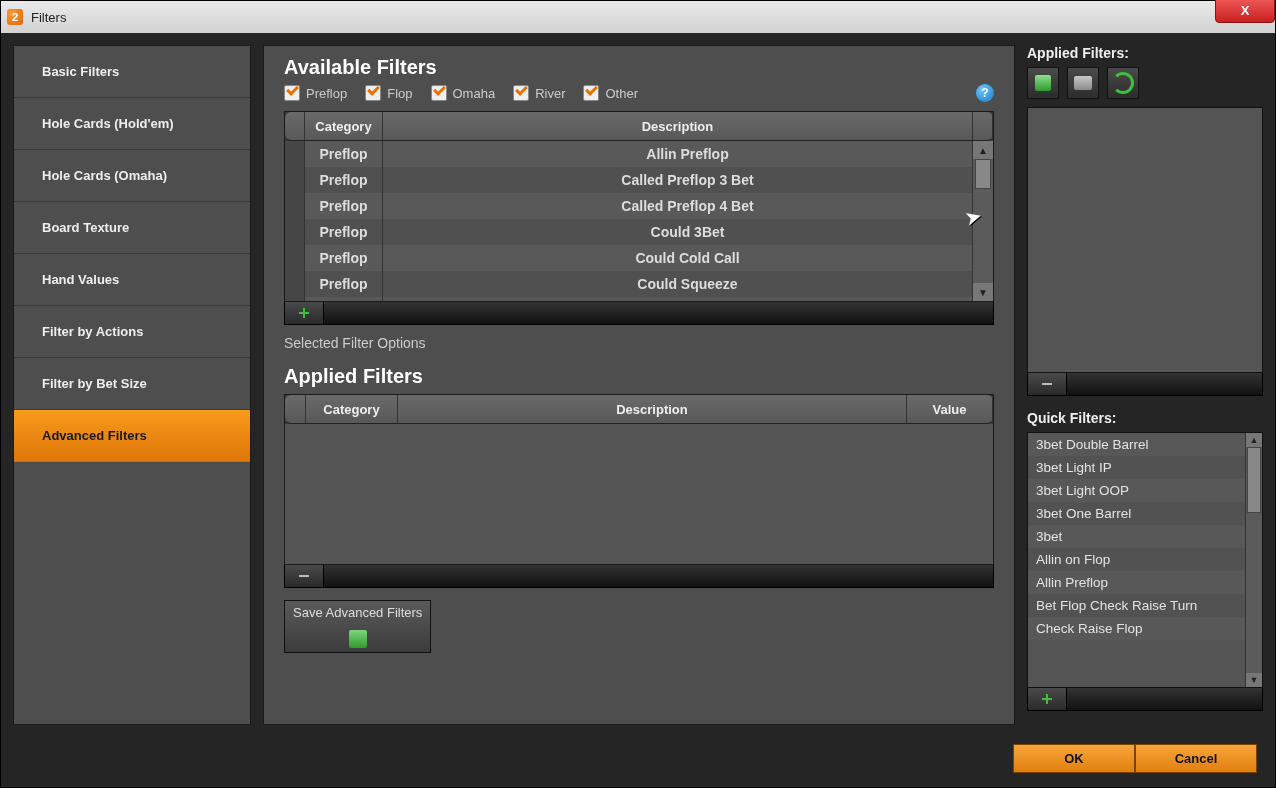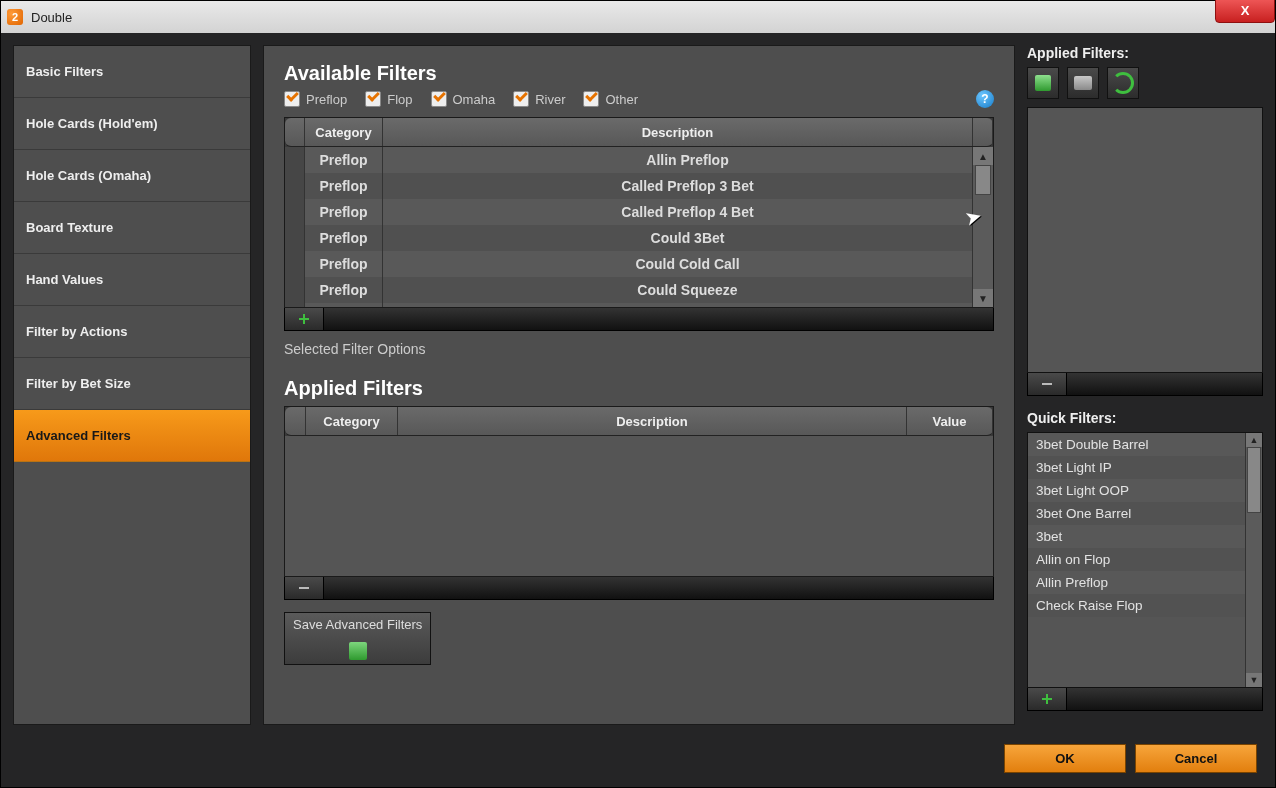--- a/index.html
+++ b/index.html
@@ -60,21 +60,21 @@
 
   
   .sidebar {
     width: 238px;
     background: #4e4e4e;
     border: 1px solid #1a1a1a;
     box-sizing: border-box;
     display: flex; flex-direction: column;
   }
   .sidebar .nav-item {
-    padding: 18px 12px;
+    padding: 18px 28px;
     color: #eee;
     font-size: 13px;
     font-weight: 600;
     border-bottom: 1px solid rgba(0,0,0,0.25);
     cursor: pointer;
   }
   .sidebar .nav-item.active {
     background: linear-gradient(#f79a1a, #e0770a);
     color: #181818;
   }
@@ -82,21 +82,21 @@
   
   .main {
     flex: 1;
     background: #4e4e4e;
     border: 1px solid #1a1a1a;
     box-sizing: border-box;
     padding: 10px 20px 16px 20px;
     display: flex; flex-direction: column;
   }
   h2.section {
-    margin: 6px 0 6px 0;
+    margin: 0 0 6px 0;
     font-size: 20px;
     font-weight: 700;
     color: #fff;
   }
   .checkrow {
     display: flex; align-items: center; gap: 18px;
     margin-bottom: 10px;
     position: relative;
   }
   .chk {
@@ -294,21 +294,21 @@
   }
   .qf-scroll .b { height:14px;background:#777;display:flex;align-items:center;justify-content:center;font-size:9px;color:#222;cursor:pointer;}
   .qf-scroll .tr { flex:1;background:#5b5b5b;position:relative;}
   .qf-scroll .th2{ position:absolute;left:1px;right:1px;top:0;height:64px;background:#888;border:1px solid #444;}
 
   
   .footer {
     height: 42px;
     display:flex; justify-content:flex-end; align-items:center;
     padding: 0 18px 8px 0;
-    gap: 9px;
+    gap: 0;
     background: #252526;
   }
   .dlg-btn {
     min-width: 84px;
     padding: 6px 18px;
     background: linear-gradient(#f7a53b, #e27f0e);
     color: #111;
     font-weight: 600;
     border: 1px solid #7a4400;
     cursor: pointer;
@@ -324,21 +324,21 @@
     transform: rotate(-15deg);
   }
 </style>
 </head>
 <body>
 
 <div class="window">
 
   <div class="titlebar">
     <div class="app-icon">2</div>
-    <div class="title-text">Double</div>
+    <div class="title-text">Filters</div>
     <div class="close-btn">X</div>
   </div>
 
   <div class="body">
 
     <div class="sidebar" id="sidebar">
         <div class="nav-item">Basic Filters</div>
         <div class="nav-item">Hole Cards (Hold'em)</div>
         <div class="nav-item">Hole Cards (Omaha)</div>
         <div class="nav-item">Board Texture</div>
@@ -480,20 +480,21 @@
 
       <div class="label">Quick Filters:</div>
       <div class="qf-list" id="qf-list">
         <div class="item">3bet Double Barrel</div>
           <div class="item">3bet Light IP</div>
           <div class="item">3bet Light OOP</div>
           <div class="item">3bet One Barrel</div>
           <div class="item">3bet</div>
           <div class="item">Allin on Flop</div>
           <div class="item">Allin Preflop</div>
+          <div class="item">Bet Flop Check Raise Turn</div>
           <div class="item">Check Raise Flop</div>
           <div class="qf-scroll">
           <div class="b">▲</div>
           <div class="tr">
               <div class="th2"></div>
             </div>
           <div class="b">▼</div>
         </div>
       </div>
       <div class="action-bar">

